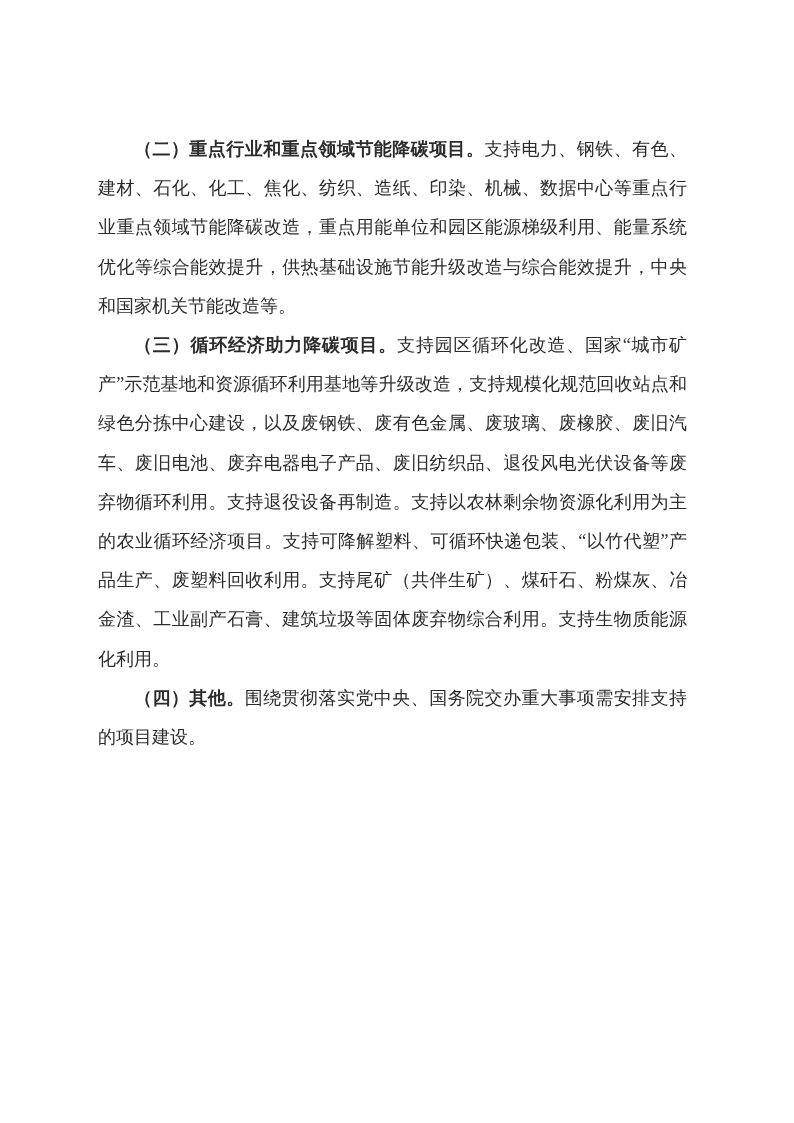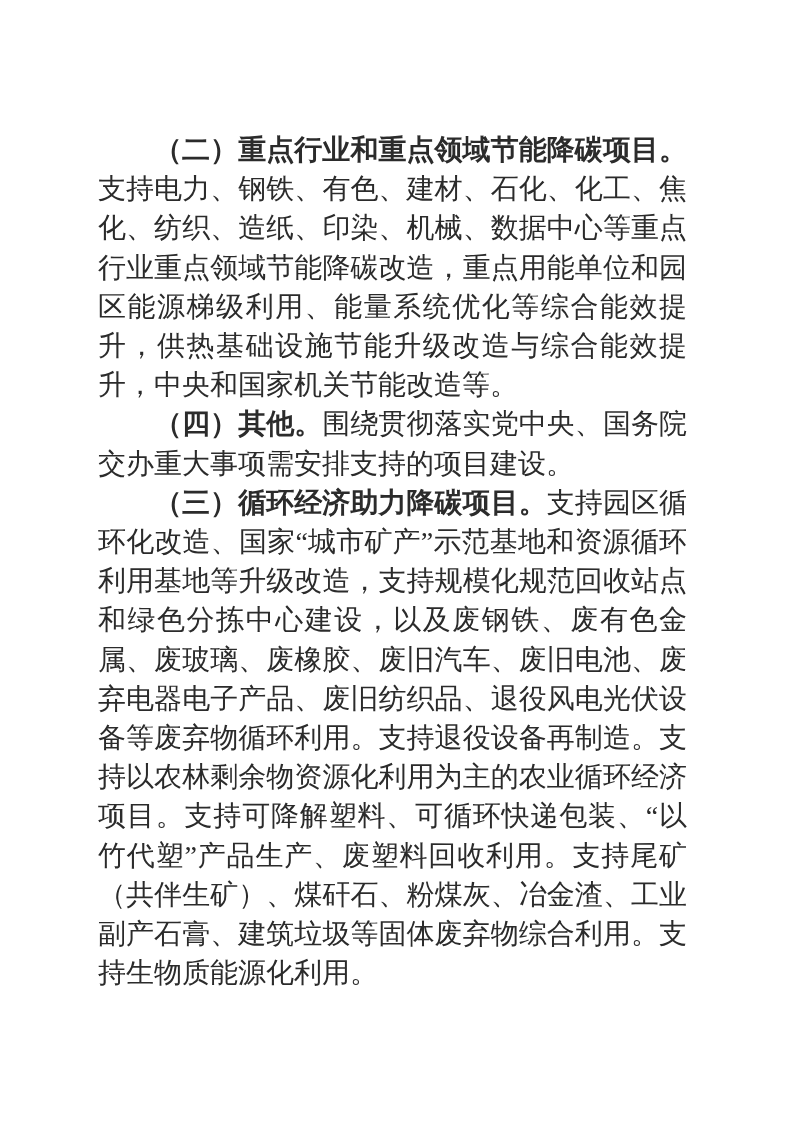--- a/index.html
+++ b/index.html
@@ -14,21 +14,21 @@
     background: #ffffff;
     overflow: hidden;
     font-family: "Liberation Serif", serif;
   }
   .text-block {
     position: absolute;
     left: 98px;
     top: 130px;
     width: 589px;
     color: #2b2b2b;
-    font-size: 28px;
+    font-size: 18px;
     line-height: 39.2px;
     text-align: justify;
   }
   .text-block p {
     margin: 0;
     padding: 0;
     text-indent: 2em;
   }
   .seg-lead {
     font-weight: bold;
@@ -40,16 +40,16 @@
     font-family: "Liberation Serif", serif;
     font-weight: normal;
   }
 </style>
 </head>
 <body>
 
 <div class="page">
   <div class="text-block" id="paragraphs-container">
       <p><span class="seg-lead">（二）重点行业和重点领域节能降碳项目。</span><span class="seg-body">支持电力、钢铁、有色、建材、石化、化工、焦化、纺织、造纸、印染、机械、数据中心等重点行业重点领域节能降碳改造，重点用能单位和园区能源梯级利用、能量系统优化等综合能效提升，供热基础设施节能升级改造与综合能效提升，中央和国家机关节能改造等。</span></p>
+      <p><span class="seg-lead">（三）循环经济助力降碳项目。</span><span class="seg-body">支持园区循环化改造、国家“城市矿产”示范基地和资源循环利用基地等升级改造，支持规模化规范回收站点和绿色分拣中心建设，以及废钢铁、废有色金属、废玻璃、废橡胶、废旧汽车、废旧电池、废弃电器电子产品、废旧纺织品、退役风电光伏设备等废弃物循环利用。支持退役设备再制造。支持以农林剩余物资源化利用为主的农业循环经济项目。支持可降解塑料、可循环快递包装、“以竹代塑”产品生产、废塑料回收利用。支持尾矿（共伴生矿）、煤矸石、粉煤灰、冶金渣、工业副产石膏、建筑垃圾等固体废弃物综合利用。支持生物质能源化利用。</span></p>
       <p><span class="seg-lead">（四）其他。</span><span class="seg-body">围绕贯彻落实党中央、国务院交办重大事项需安排支持的项目建设。</span></p>
-      <p><span class="seg-lead">（三）循环经济助力降碳项目。</span><span class="seg-body">支持园区循环化改造、国家“城市矿产”示范基地和资源循环利用基地等升级改造，支持规模化规范回收站点和绿色分拣中心建设，以及废钢铁、废有色金属、废玻璃、废橡胶、废旧汽车、废旧电池、废弃电器电子产品、废旧纺织品、退役风电光伏设备等废弃物循环利用。支持退役设备再制造。支持以农林剩余物资源化利用为主的农业循环经济项目。支持可降解塑料、可循环快递包装、“以竹代塑”产品生产、废塑料回收利用。支持尾矿（共伴生矿）、煤矸石、粉煤灰、冶金渣、工业副产石膏、建筑垃圾等固体废弃物综合利用。支持生物质能源化利用。</span></p>
     </div>
 </div>
 
 </body></html>

